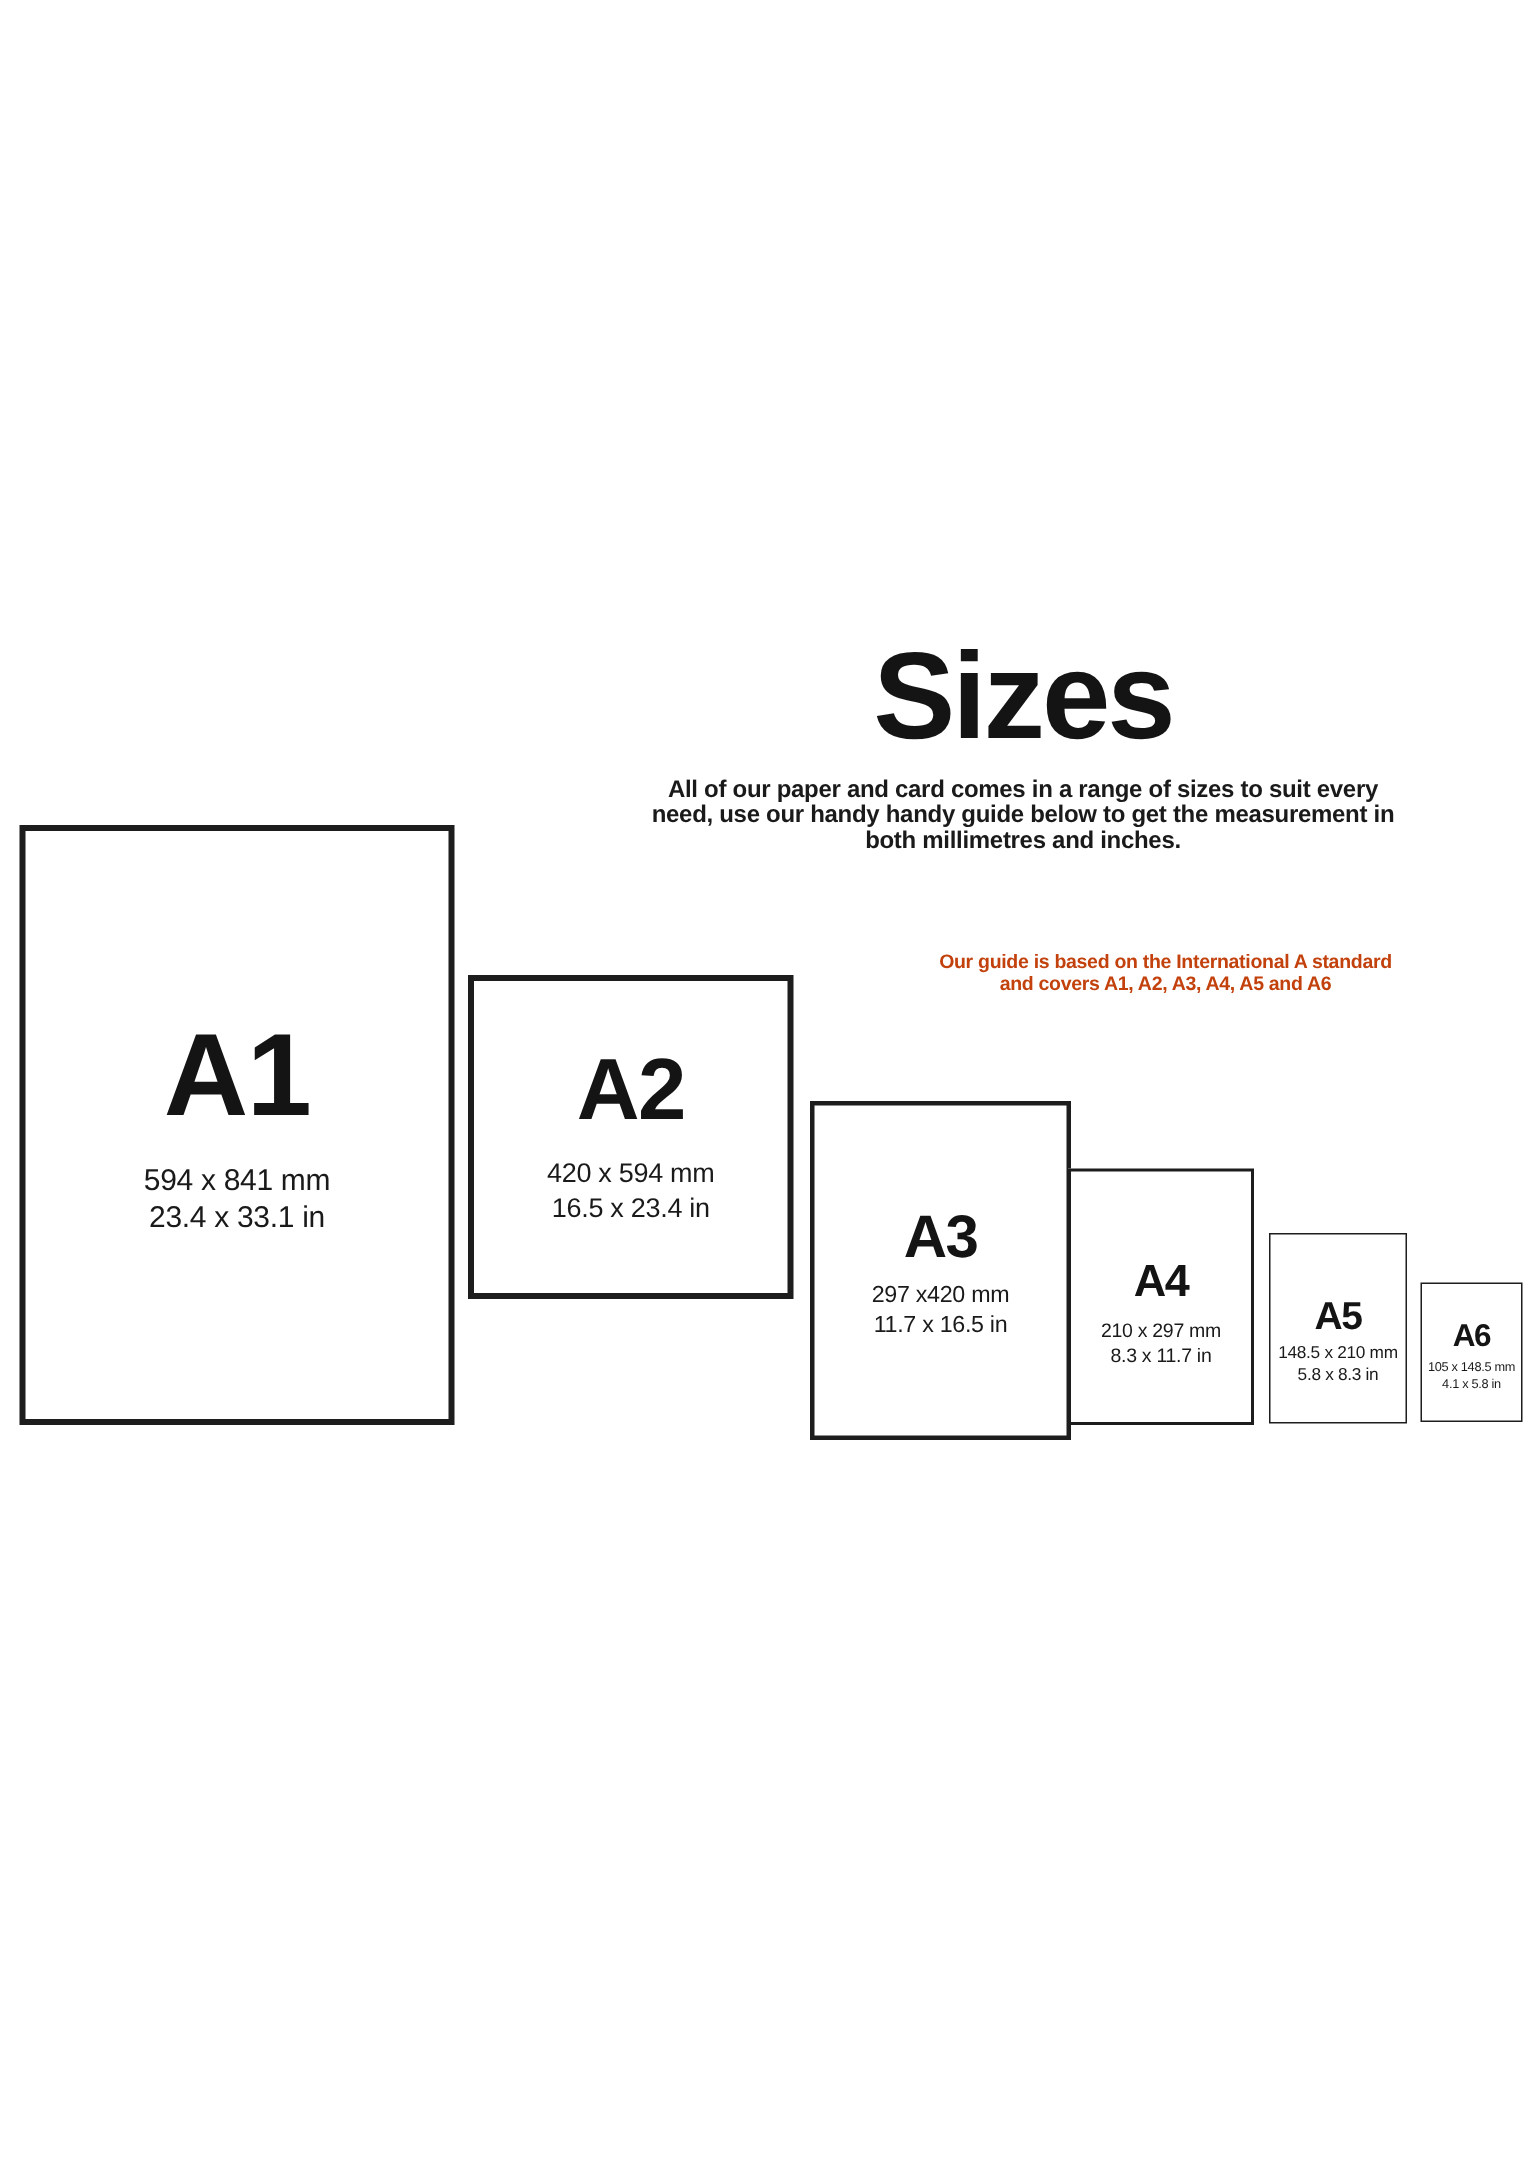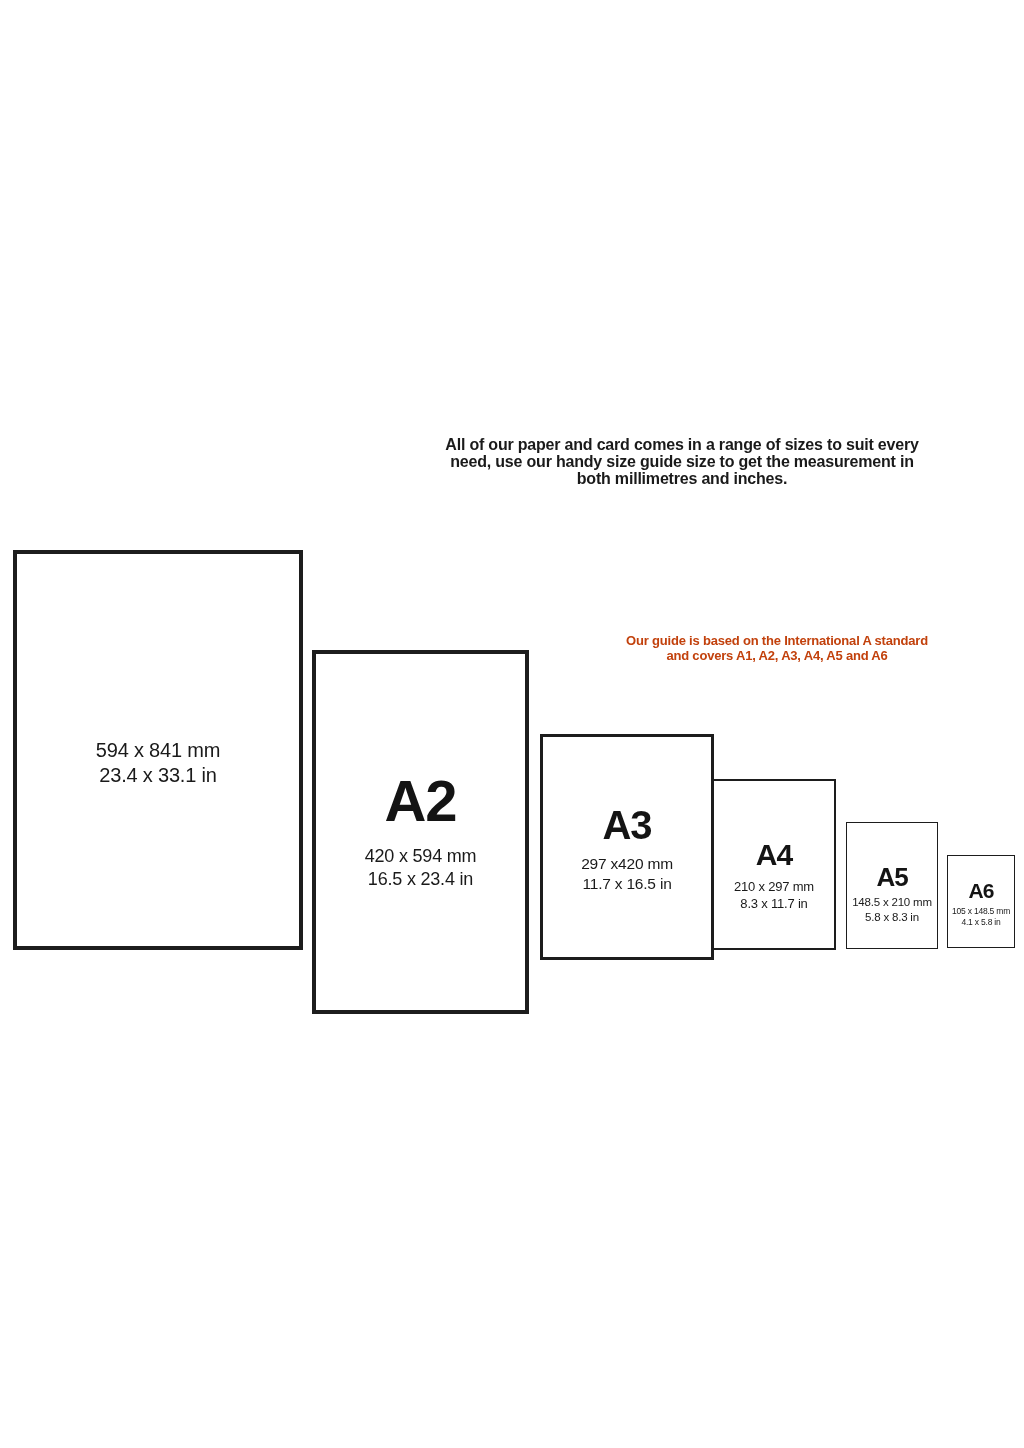--- a/index.html
+++ b/index.html
@@ -71,21 +71,21 @@
   .paper-dims {
     font-weight: 400;
     color: #1a1a1a;
     letter-spacing: -0.2px;
   }
 
   .a1 { left: 13px;  top: 550px; width: 290px; height: 400px; border-width: 4px;   padding-top: 4px; }
   .a1 .paper-label { font-size: 78px; }
   .a1 .paper-dims  { margin-top: 22px; font-size: 20px; line-height: 25px; }
 
-  .a2 { left: 312px; top: 650px; width: 217px; height: 364px; border-width: 4px; }
+  .a2 { left: 312px; top: 650px; width: 217px; height: 216px; border-width: 4px; }
   .a2 .paper-label { font-size: 58px; }
   .a2 .paper-dims  { margin-top: 16px; font-size: 18px; line-height: 23px; }
 
   .a3 { left: 540px; top: 724px; width: 174px; height: 226px; border-width: 3px;   padding-top: 5px; margin-top: 10px; }
   .a3 .paper-label { font-size: 40px; }
   .a3 .paper-dims  { margin-top: 10px; font-size: 15.5px; line-height: 20px; }
 
   .a4 { left: 712px; top: 779px; width: 124px; height: 171px; border-width: 2px;   padding-top: 24px; }
   .a4 .paper-label { font-size: 30px; }
   .a4 .paper-dims  { margin-top: 8px; font-size: 13px; line-height: 17px; }
@@ -95,29 +95,31 @@
   .a5 .paper-dims  { margin-top: 6px; font-size: 11.5px; line-height: 15px; }
 
   .a6 { left: 947px; top: 855px; width: 68px;  height: 93px;  border-width: 1px;   padding-top: 6px; }
   .a6 .paper-label { font-size: 21px; }
   .a6 .paper-dims  { margin-top: 5px; font-size: 8.5px; line-height: 11px; }
 </style>
 </head>
 <body>
 
 <div class="header">
+  <div class="title">Sizes</div>
   <div class="subtitle">All of our paper and card comes in a range of sizes to suit every
-need, use our handy size guide size to get the measurement in
+need, use our handy handy guide below to get the measurement in
 both millimetres and inches.</div>
 </div>
 
 <div class="note">Our guide is based on the International A standard
 and covers A1, A2, A3, A4, A5 and A6</div>
 
 <div class="paper a1">
+  <div class="paper-label">A1</div>
   <div class="paper-dims">
     <div>594 x 841 mm</div>
     <div>23.4 x 33.1 in</div>
   </div>
 </div>
 
 <div class="paper a2">
   <div class="paper-label">A2</div>
   <div class="paper-dims">
     <div>420 x 594 mm</div>

